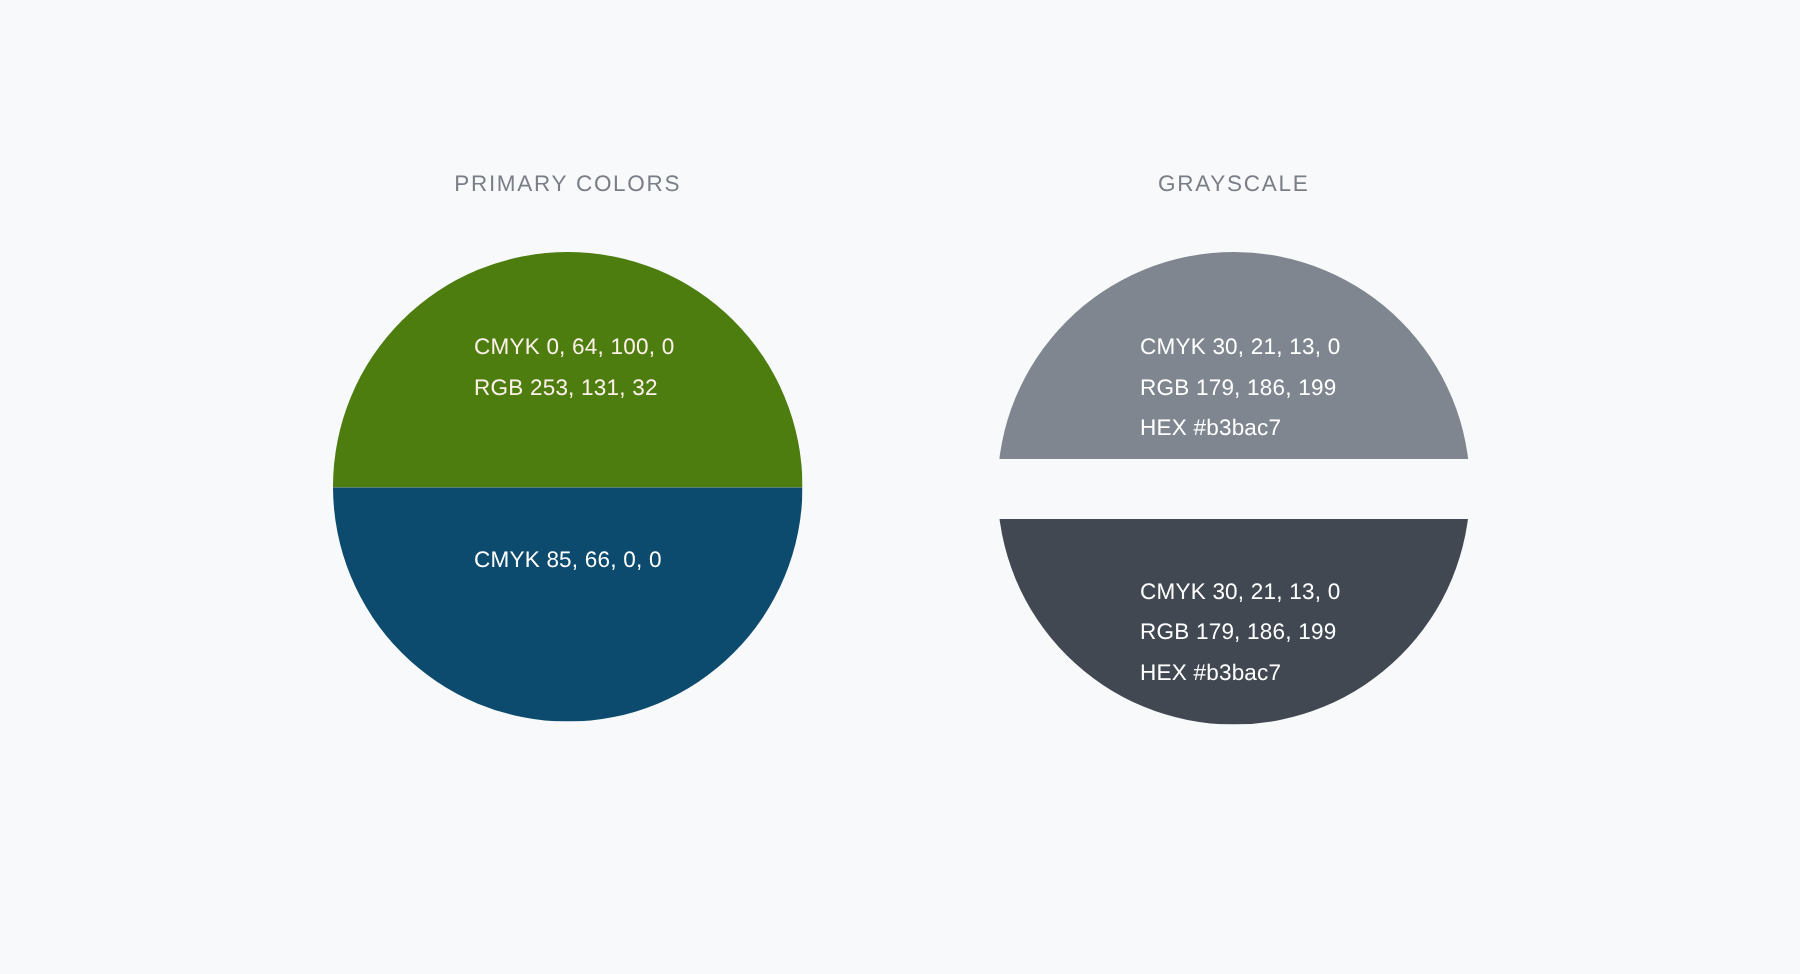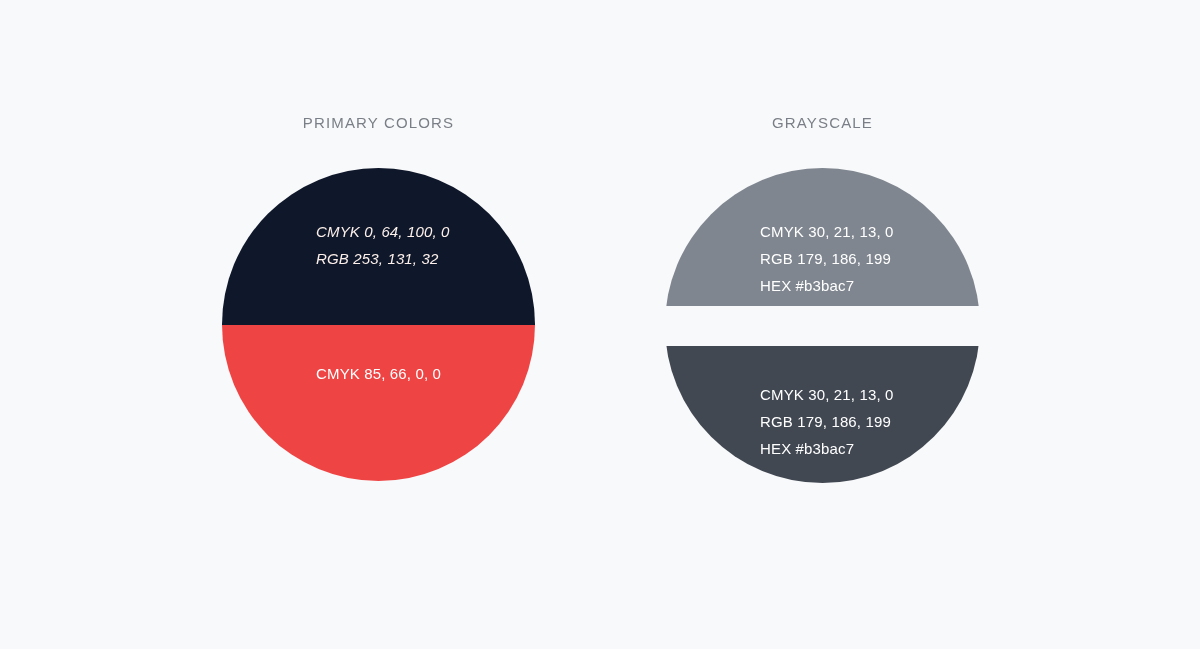--- a/index.html
+++ b/index.html
@@ -89,28 +89,28 @@
 <body style="background: rgb(248, 249, 250);">
 
 <div class="palette-board">
 
   <div class="palette-group group-primary">
 
     <div class="group-title" style="color: rgb(122, 127, 135);">PRIMARY COLORS</div>
 
     <div class="swatch-circle">
 
-      <div class="swatch-half half-top" style="background: #0f172a; font-style: italic;">
+      <div class="swatch-half half-top" style="background: #4d7c0f;">
         <div class="swatch-lines">
           <div class="swatch-line" style="color: rgb(253, 240, 234);">CMYK 0, 64, 100, 0</div>
           <div class="swatch-line" style="color: rgb(253, 240, 234);">RGB 253, 131, 32</div>
         </div>
       </div>
 
-      <div class="swatch-half half-bottom" style="background: #ef4444;">
+      <div class="swatch-half half-bottom" style="background: #0c4a6e;">
         <div class="swatch-lines">
           <div class="swatch-line" style="color: rgb(255, 255, 255);">CMYK 85, 66, 0, 0</div>
         </div>
       </div>
 
     </div>
   </div>
 
   <div class="palette-group group-grayscale">
 

